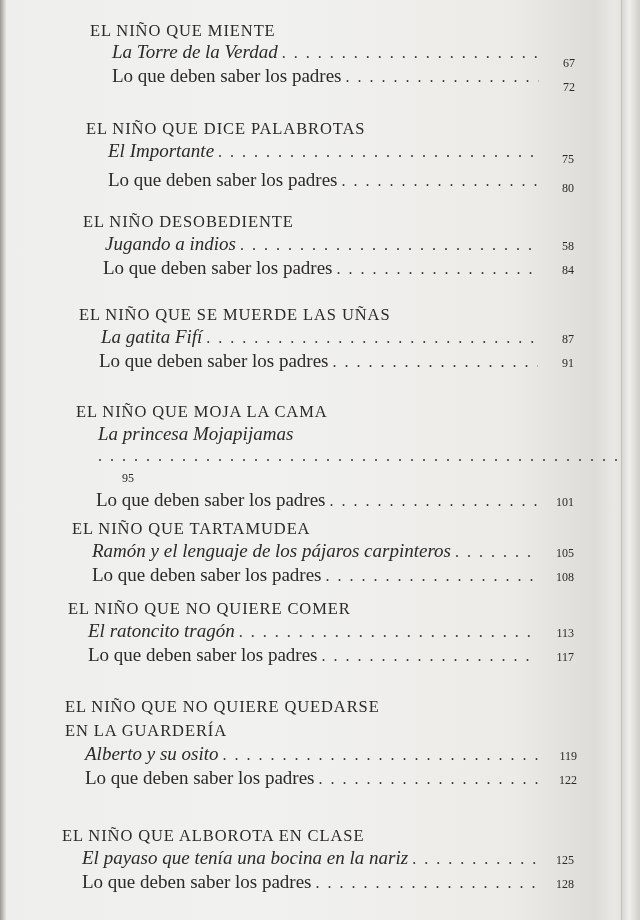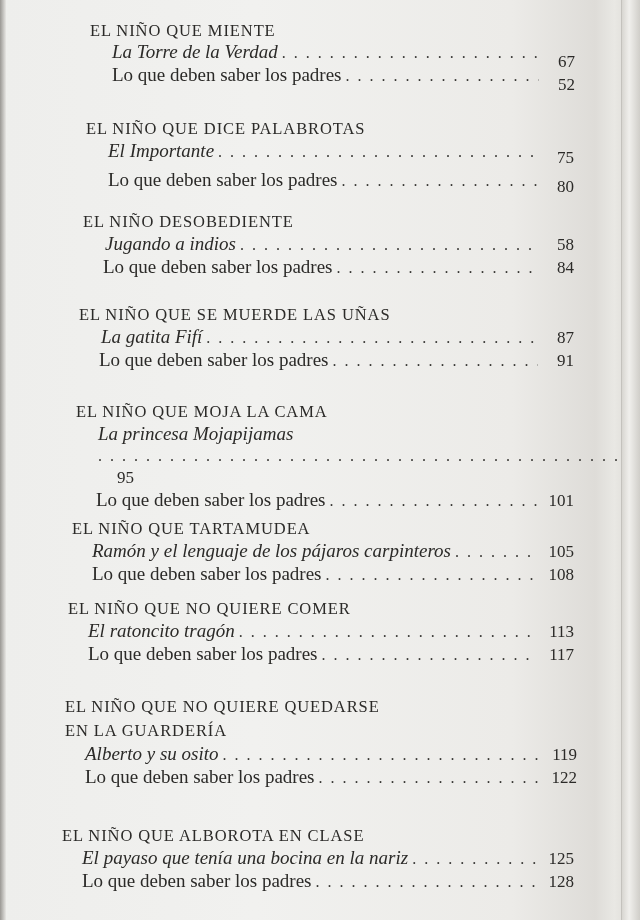--- a/index.html
+++ b/index.html
@@ -76,21 +76,21 @@
     }
     .entry .leader::before {
       content: ". . . . . . . . . . . . . . . . . . . . . . . . . . . . . . . . . . . . . . . . . . . .";
       letter-spacing: 0;
       word-spacing: 4px;
     }
     .entry .page-num {
       flex: 0 0 auto;
       width: 36px;
       text-align: right;
-      font-size: 17px;
+      font-size: 12px;
       font-variant: small-caps;
     }
   </style>
 </head>
 <body>
 
 <div class="page">
   <div class="left-shadow"></div>
   <div class="right-edge"></div>
 
@@ -99,21 +99,21 @@
     <div class="section" style="left:90px; top:20px; width:485px;">
       <div class="heading">EL NIÑO QUE MIENTE</div>
       <div class="entry" style="padding-left:22px; margin-top:-1px;">
         <span class="title italic">La Torre de la Verdad</span>
         <span class="leader"></span>
         <span class="page-num" style="position:relative; top:9px;">67</span>
       </div>
       <div class="entry" style="padding-left:22px;">
         <span class="title">Lo que deben saber los padres</span>
         <span class="leader"></span>
-        <span class="page-num" style="position:relative; top:9px;">52</span>
+        <span class="page-num" style="position:relative; top:9px;">72</span>
       </div>
     </div>
 
     <div class="section" style="left:86px; top:118px; width:488px;">
       <div class="heading">EL NIÑO QUE DICE PALABROTAS</div>
       <div class="entry" style="padding-left:22px;justify-content:space-between;">
         <span class="title italic">El Importante</span>
         <span class="leader"></span>
         <span class="page-num" style="position:relative; top:6px;">75</span>
       </div>

